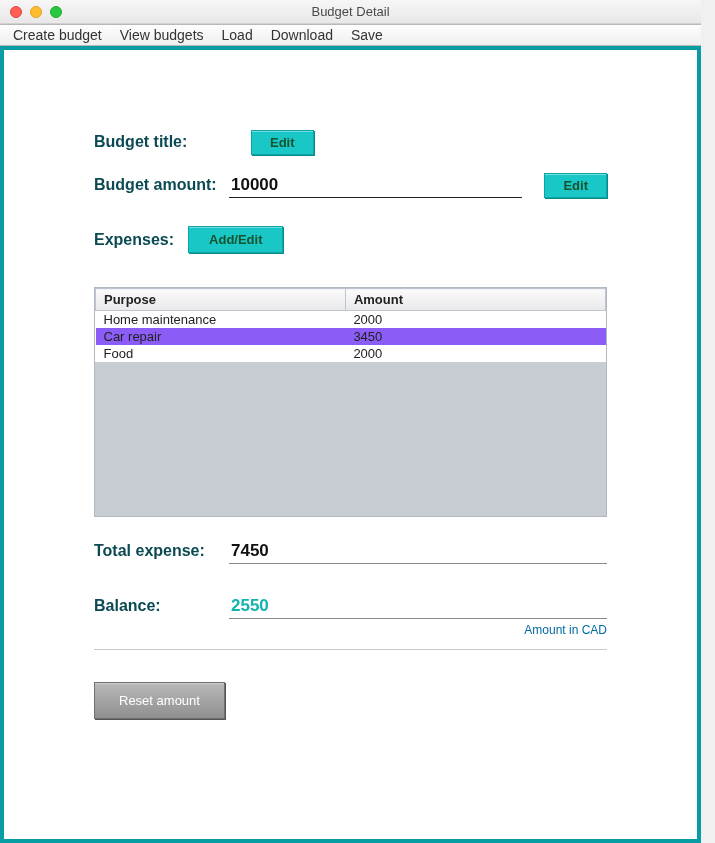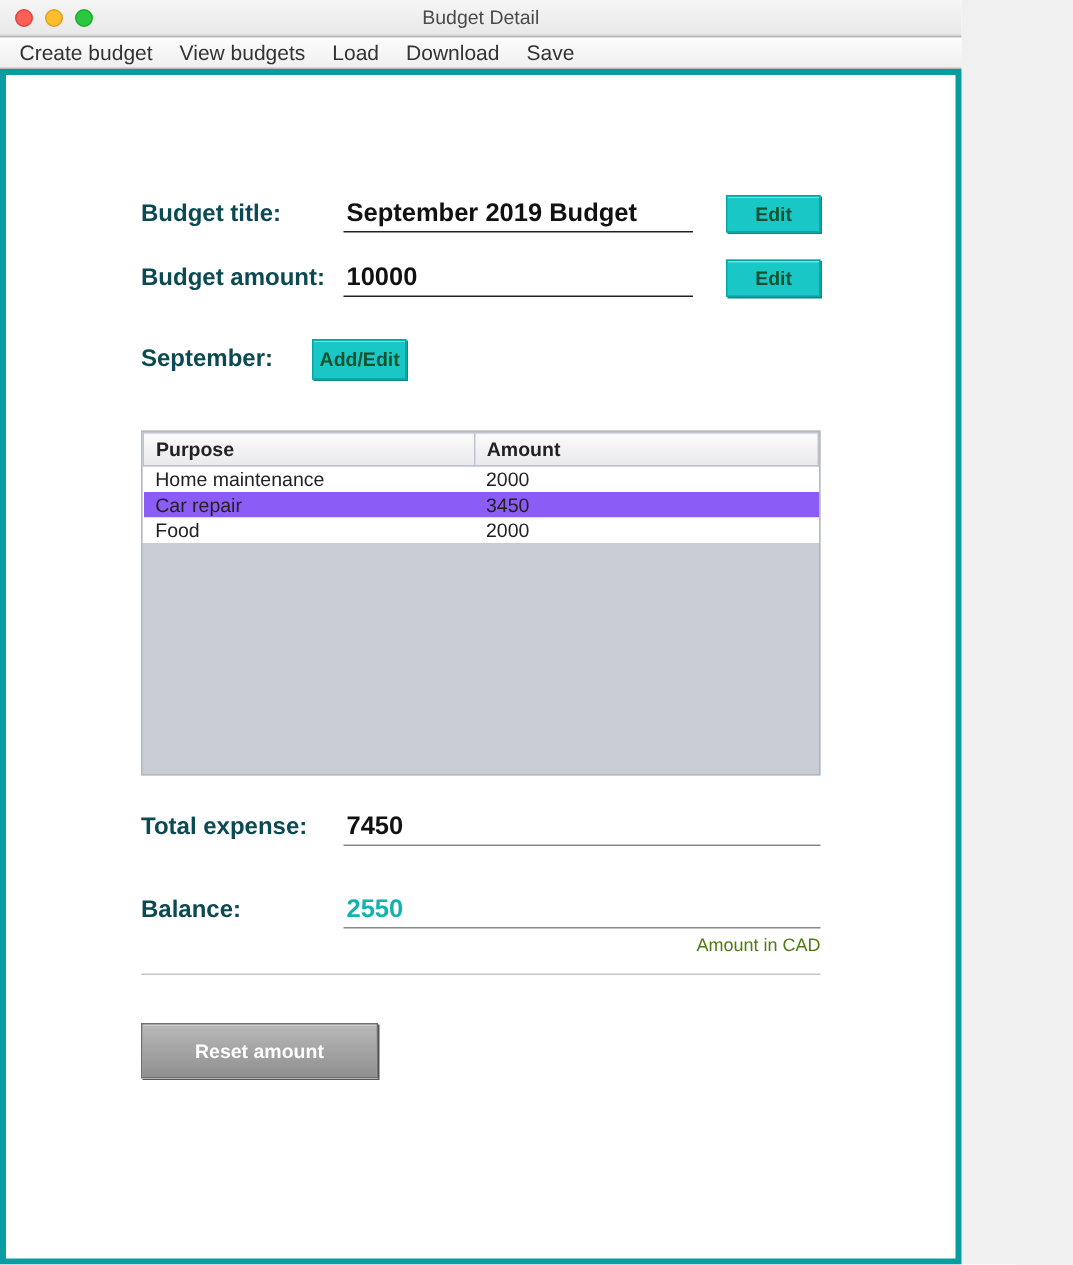--- a/index.html
+++ b/index.html
@@ -3,21 +3,21 @@
 <meta charset="utf-8">
 <style>
   * { box-sizing: border-box; }
   body {
     margin: 0;
     padding: 0;
     font-family: -apple-system, "Helvetica Neue", Arial, sans-serif;
     background: #f0f0f0;
   }
   .window {
-    width: 641px;
+    width: 701px;
     height: 843px;
     background: #fff;
     position: relative;
   }
   .titlebar {
     height: 24px;
     background: linear-gradient(#f6f6f6, #e8e8e8);
     border-bottom: 1px solid #d0d0d0;
     display: flex;
     align-items: center;
@@ -104,21 +104,21 @@
     box-shadow: inset 0 1px 0 rgba(255,255,255,0.4), 1px 1px 0 #0c8a8a;
     cursor: pointer;
   }
   .expenses-row {
     display: flex;
     align-items: center;
     margin-top: 28px;
     margin-bottom: 10px;
   }
   .expenses-row .label { width: auto; margin-right: 14px; }
-  .btn-teal.inline { margin-left: 12px; padding: 5px 4px; }
+  .btn-teal.inline { margin-left: 0; padding: 5px 20px; }
   .table-wrap {
     border: 1px solid #b0b8c0;
     background: #c8cdd4;
     height: 230px;
     overflow: hidden;
     margin-bottom: 22px;
     margin-top: 34px;
   }
   table.expenses {
     width: 100%;
@@ -137,36 +137,36 @@
   table.expenses th:first-child { width: 49%; }
   table.expenses td {
     padding: 1px 8px;
     color: #222;
   }
   table.expenses tr.even td { background: #8b5cf6; }
   table.expenses tr.odd td { background: #fff; }
   .currency-note {
     text-align: right;
     font-size: 12px;
-    color: #4d7c0f;
+    color: #0369a1;
     margin-top: 2px;
     margin-bottom: 10px;
   }
   .divider {
     border: none;
     border-top: 1px solid #c8c8c8;
     margin: 12px 0 32px 0;
   }
   .btn-reset {
     background: linear-gradient(#b9b9b9, #8f8f8f);
     color: #fff;
-    font-weight: 700;
+    font-weight: 400;
     font-size: 13px;
     border: 1px solid #6f6f6f;
-    padding: 10px 35px;
+    padding: 10px 24px;
     box-shadow: inset 0 1px 0 rgba(255,255,255,0.3), 1px 1px 0 #555;
     cursor: pointer;
   }
   .row.total { margin-top: 6px; margin-bottom: 30px; justify-content: center; }
   .row.balance { margin-bottom: 4px; }
   .row.balance .text-input,
   .row.total .text-input {
     border-bottom: 1px solid #888;
   }
 </style>
@@ -190,32 +190,31 @@
     <span>Load</span>
     <span>Download</span>
     <span>Save</span>
   </div>
 
   <div class="outer-frame">
     <div class="content">
 
       <div class="row">
         <div class="label">Budget title:</div>
-        <input class="text-input" type="text" value="September 2019 Budget" style="">
         <button class="btn-teal">Edit</button>
       </div>
 
       <div class="row">
         <div class="label">Budget amount:</div>
         <input class="text-input" type="text" value="10000" style="">
         <button class="btn-teal">Edit</button>
       </div>
 
       <div class="expenses-row">
-        <div class="label">September:</div>
+        <div class="label">Expenses:</div>
         <button class="btn-teal inline">Add/Edit</button>
       </div>
 
       <div class="table-wrap">
         <table class="expenses">
           <thead>
             <tr>
               <th>Purpose</th>
               <th>Amount</th>
             </tr>

